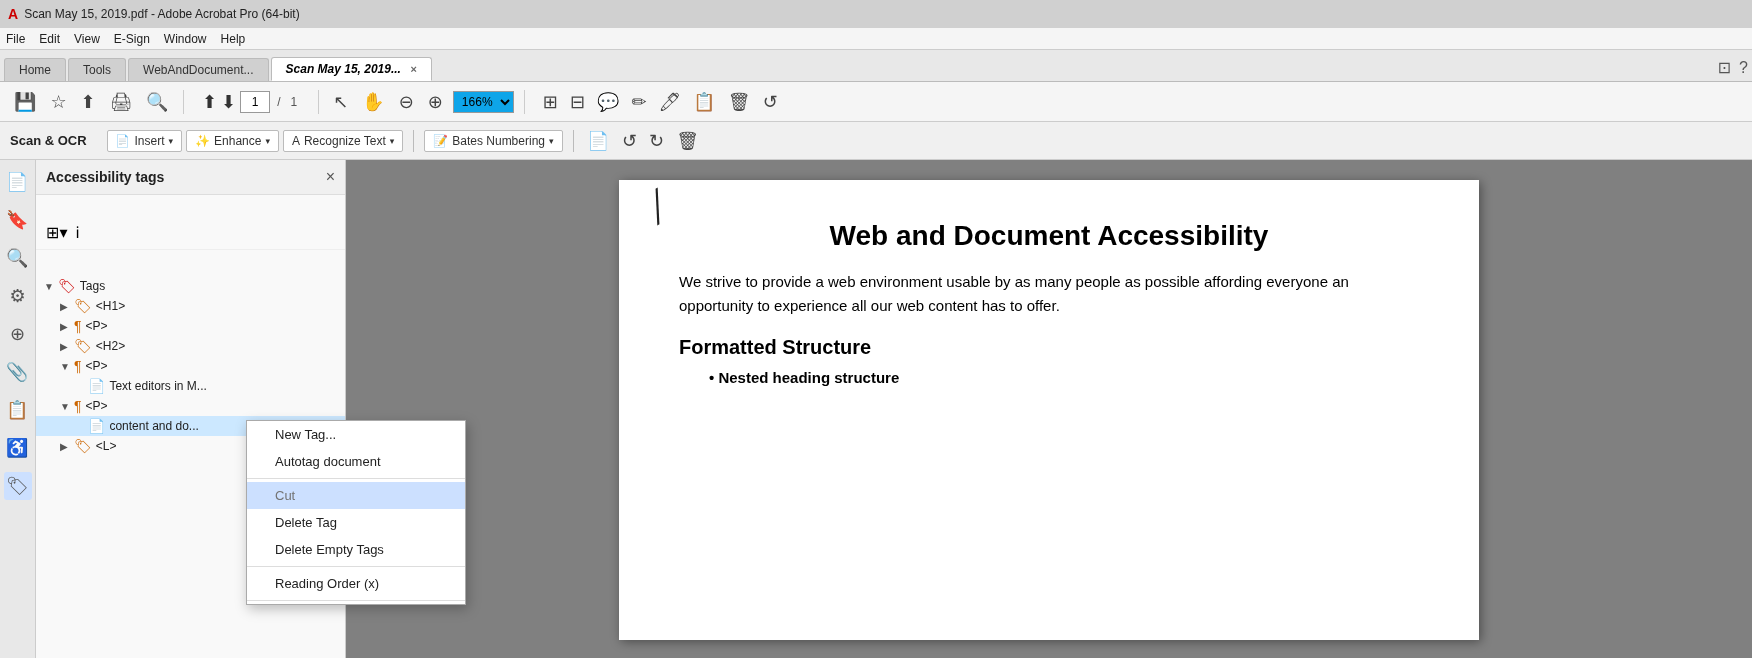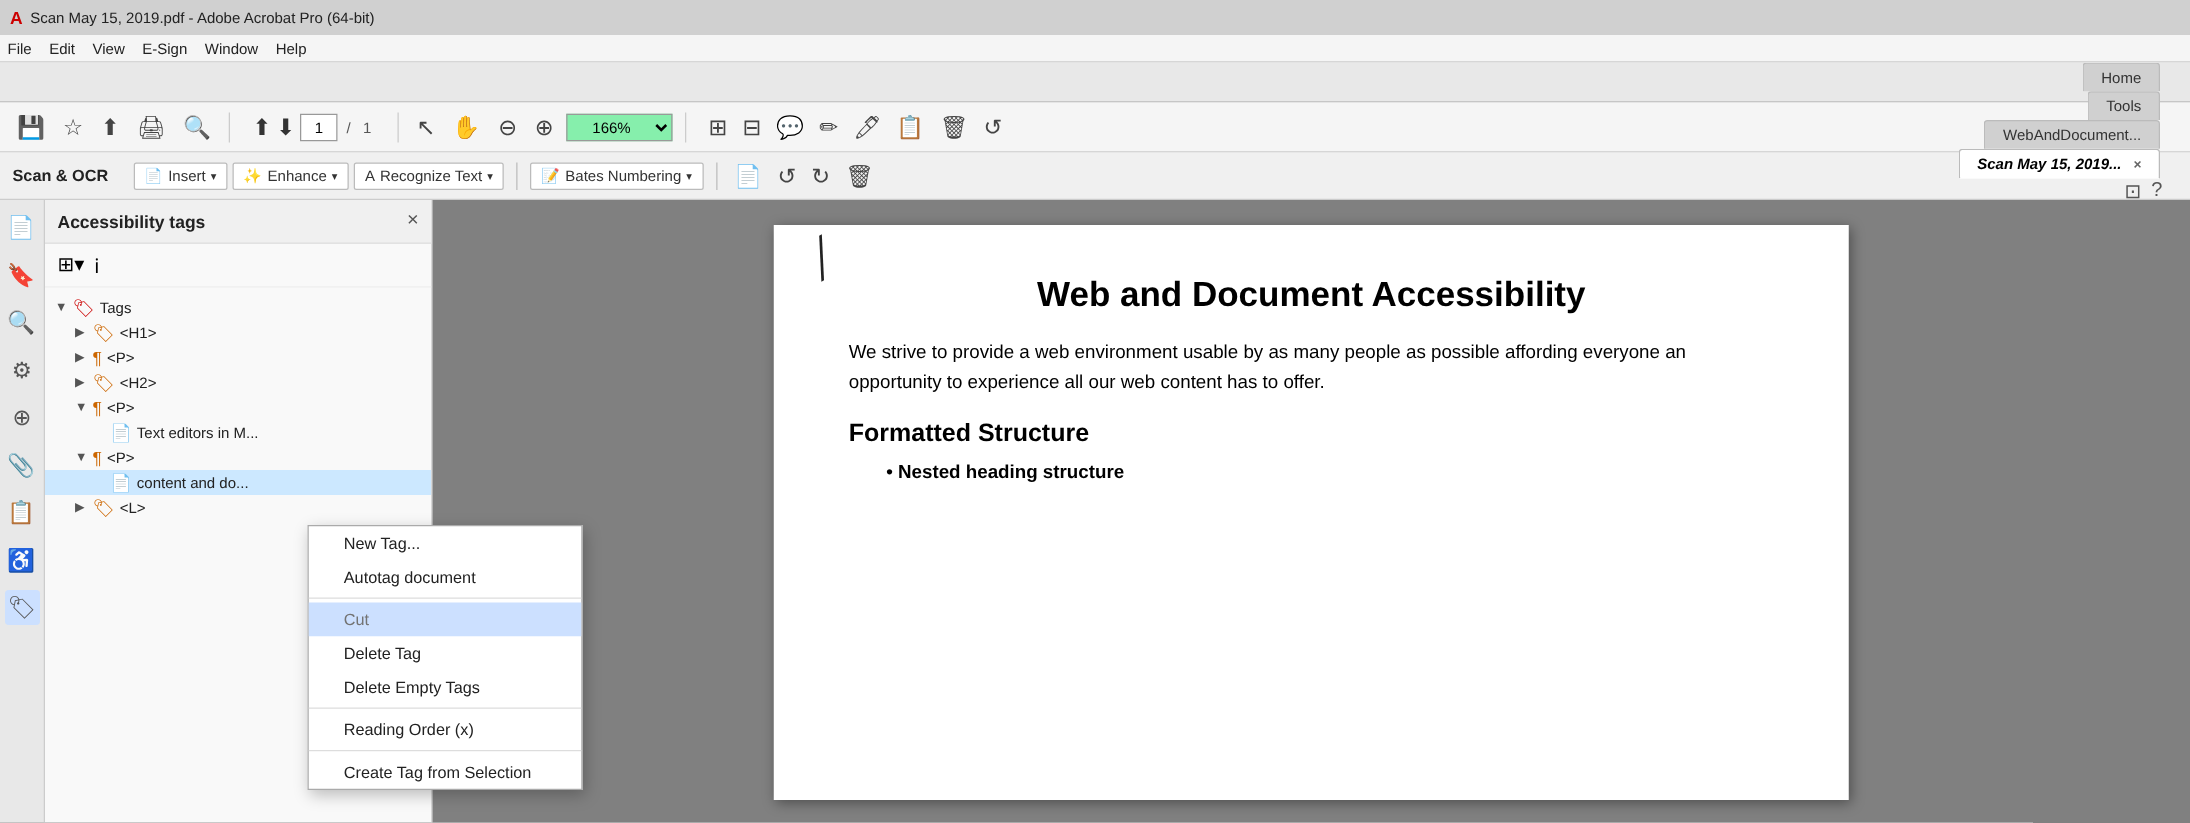--- a/index.html
+++ b/index.html
@@ -37,23 +37,22 @@
       cursor: pointer;
       color: #222;
     }
 
     
     .tab-bar {
       background: #e8e8e8;
       height: 32px;
       display: flex;
       align-items: flex-end;
-      padding: 0 22px;
+      padding: 0 4px;
       border-bottom: 1px solid #bbb;
-      flex-direction: column;
     }
     .tab {
       padding: 4px 14px;
       background: #d0d0d0;
       border: 1px solid #bbb;
       border-bottom: none;
       margin-right: 2px;
       cursor: pointer;
       font-size: 12px;
       color: #333;
@@ -111,24 +110,24 @@
     .page-input {
       width: 30px;
       height: 22px;
       text-align: center;
       border: 1px solid #999;
       font-size: 12px;
     }
     .page-sep { font-size: 12px; color: #555; margin: 0 3px; }
     .zoom-select {
       border: 1px solid #999;
-      background: #86efac;
+      background: #0ea5e9;
       font-size: 12px;
       height: 22px;
-      padding: 0 16px;
+      padding: 0 4px;
     }
     .toolbar-tools {
       display: flex;
       align-items: center;
       gap: 4px;
       margin-left: 4px;
     }
 
     
     .secondary-toolbar {
@@ -193,20 +192,21 @@
     .icon-sidebar .side-icon.active { background: #cce0ff; border-radius: 3px; }
 
     
     .tags-panel {
       width: 310px;
       background: #f9f9f9;
       border-right: 1px solid #ccc;
       display: flex;
       flex-direction: column;
       position: relative;
+      gap: 20px;
     }
     .tags-panel-header {
       display: flex;
       align-items: center;
       justify-content: space-between;
       padding: 8px 10px;
       border-bottom: 1px solid #ddd;
       background: #f0f0f0;
     }
     .tags-panel-title { font-size: 14px; font-weight: bold; color: #222; }
@@ -505,21 +505,20 @@
     <div class="context-menu">
       <div class="context-menu-item">New Tag...</div>
       <div class="context-menu-item">Autotag document</div>
       <div class="context-menu-sep"></div>
       <div class="context-menu-item highlighted">Cut</div>
       <div class="context-menu-item">Delete Tag</div>
       <div class="context-menu-item">Delete Empty Tags</div>
       <div class="context-menu-sep"></div>
       <div class="context-menu-item">Reading Order (x)</div>
       <div class="context-menu-sep"></div>
-      <div class="context-menu-item">Create Tag from Selection</div>
 
     </div>
   </div>
 
   <div class="doc-area">
     <div class="doc-page">
       <div class="annotation-mark">╱</div>
       <div class="doc-title">Web and Document Accessibility</div>
       <div class="doc-para">We strive to provide a web environment usable by as many people as possible affording everyone an opportunity to experience all our web content has to offer.</div>
       <div class="doc-heading2">Formatted Structure</div>

